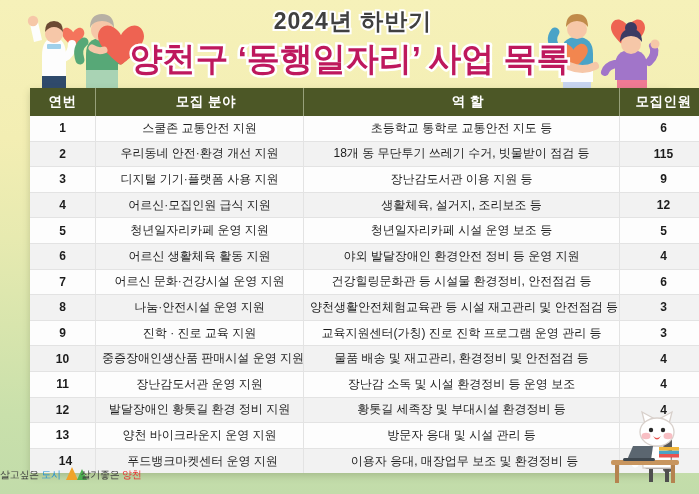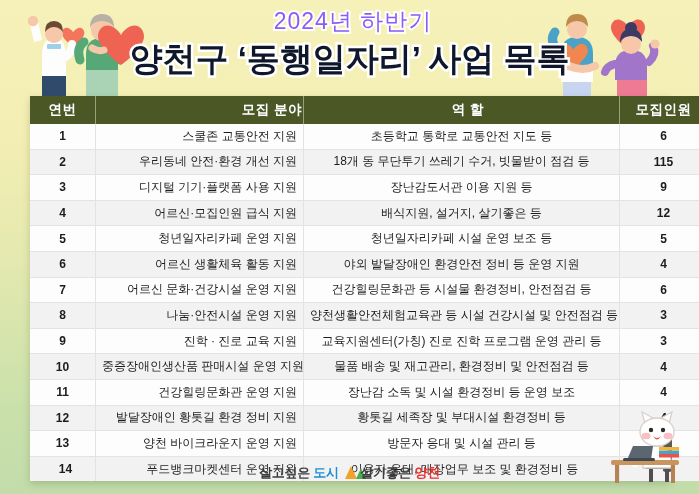--- a/index.html
+++ b/index.html
@@ -10,66 +10,66 @@
     position:relative;
   }
 
   
   .banner{position:absolute;left:0;top:0;width:699px;height:96px;}
   .title-wrap{
     position:absolute;left:0;top:6px;width:699px;text-align:center;
     pointer-events:none;
   }
   .subtitle{
-    font-size:23px;font-weight:normal;color:#8b5cf6;letter-spacing:1px;
+    font-size:23px;font-weight:bold;color:#404040;letter-spacing:1px;
     -webkit-text-stroke:4px #ffffff;paint-order:stroke fill;
     text-shadow:0 2px 0 rgba(255,255,255,.9);
     line-height:30px;
     margin-left:7px;
   }
   .maintitle{
-    font-size:33px;font-weight:bold;color:#0f172a;letter-spacing:0px;
+    font-size:33px;font-weight:bold;color:#be185d;letter-spacing:0px;
     -webkit-text-stroke:5px #ffffff;paint-order:stroke fill;
     line-height:44px;margin-top:1px;
   }
 
   
   .illo{position:absolute;}
 
   
   .table-shadow{
-    position:absolute;left:30px;top:96px;width:640px;
+    position:absolute;left:30px;top:88px;width:640px;
     box-shadow:0 3px 7px rgba(90,100,60,.28);
     background:#ffffff;
   }
   table.joblist{border-collapse:collapse;width:640px;table-layout:fixed;}
   table.joblist th{
     background:#4c5726;color:#ffffff;font-size:13.5px;font-weight:bold;
     height:26px;border-right:1px solid #97a07a;
     letter-spacing:.5px;
   }
   table.joblist th:last-child{border-right:none;}
   table.joblist td{
     font-size:12px;color:#1c1c1c;height:24.6px;
     border-bottom:1px solid #e3e3e3;border-right:1px solid #e3e3e3;
     padding:0 6px;white-space:nowrap;overflow:hidden;
   }
   table.joblist td:last-child{border-right:none;}
   table.joblist tbody tr:nth-child(even){background:#f2f2f2;}
   table.joblist tbody tr:nth-child(odd){background:#fdfdfd;}
   table.joblist tbody tr:last-child td{border-bottom:none;padding-left:12px;}
   .c-no{width:63px;text-align:center;font-weight:bold;font-size:12.5px;}
-  .c-field{width:192px;text-align:right;padding-left:14px;}
+  .c-field{width:192px;text-align:center;padding-left:14px;}
   .c-role{width:300px;text-align:center;padding-left:14px;}
   .c-cnt{width:85px;text-align:center;font-weight:bold;font-size:12.5px;}
 
   
   .footer-slogan{
-    position:absolute;left:0;bottom:12px;width:699px;text-align:center;
-    font-size:13px;font-weight:bold;color:#3c3c3c;letter-spacing:-.3px;
+    position:absolute;left:0;bottom:12px;width:699px;text-align:left;
+    font-size:10px;font-weight:normal;color:#3c3c3c;letter-spacing:-.3px;
     white-space:nowrap;
   }
   .footer-slogan .dosi{color:#1b8ed6;}
   .footer-slogan .yang{color:#e8312f;}
   .tri{display:inline-block;width:0;height:0;vertical-align:-2px;margin:0 3px;
        border-left:6px solid transparent;border-right:6px solid transparent;border-bottom:13px solid #f0a32a;}
   .tri2{display:inline-block;width:0;height:0;vertical-align:-2px;margin:0 -9px 0 -4px;
        border-left:5px solid transparent;border-right:5px solid transparent;border-bottom:11px solid #4cae50;}
 </style>
 </head>
@@ -169,21 +169,21 @@
         </tr>
       <tr>
           <td class="c-no">3</td>
           <td class="c-field">디지털 기기·플랫폼 사용 지원</td>
           <td class="c-role">장난감도서관 이용 지원 등</td>
           <td class="c-cnt">9</td>
         </tr>
       <tr>
           <td class="c-no">4</td>
           <td class="c-field">어르신·모집인원 급식 지원</td>
-          <td class="c-role">배식지원, 설거지, 살기좋은 등</td>
+          <td class="c-role">생활체육, 설거지, 조리보조 등</td>
           <td class="c-cnt">12</td>
         </tr>
       <tr>
           <td class="c-no">5</td>
           <td class="c-field">청년일자리카페 운영 지원</td>
           <td class="c-role">청년일자리카페 시설 운영 보조 등</td>
           <td class="c-cnt">5</td>
         </tr>
       <tr>
           <td class="c-no">6</td>
@@ -193,38 +193,38 @@
         </tr>
       <tr>
           <td class="c-no">7</td>
           <td class="c-field">어르신 문화·건강시설 운영 지원</td>
           <td class="c-role">건강힐링문화관 등 시설물 환경정비, 안전점검 등</td>
           <td class="c-cnt">6</td>
         </tr>
       <tr>
           <td class="c-no">8</td>
           <td class="c-field">나눔·안전시설 운영 지원</td>
-          <td class="c-role">양천생활안전체험교육관  등 시설 건강시설 및 안전점검 등</td>
+          <td class="c-role">양천생활안전체험교육관  등 시설 재고관리 및 안전점검 등</td>
           <td class="c-cnt">3</td>
         </tr>
       <tr>
           <td class="c-no">9</td>
           <td class="c-field">진학 · 진로 교육 지원</td>
           <td class="c-role">교육지원센터(가칭) 진로 진학 프로그램 운영 관리 등</td>
           <td class="c-cnt">3</td>
         </tr>
       <tr>
           <td class="c-no">10</td>
           <td class="c-field">중증장애인생산품 판매시설 운영 지원</td>
           <td class="c-role">물품 배송 및 재고관리, 환경정비 및 안전점검 등</td>
           <td class="c-cnt">4</td>
         </tr>
       <tr>
           <td class="c-no">11</td>
-          <td class="c-field">건강힐링문화관 운영 지원</td>
+          <td class="c-field">장난감도서관 운영 지원</td>
           <td class="c-role">장난감 소독 및 시설 환경정비 등 운영 보조</td>
           <td class="c-cnt">4</td>
         </tr>
       <tr>
           <td class="c-no">12</td>
           <td class="c-field">발달장애인 황톳길 환경 정비 지원</td>
           <td class="c-role">황톳길 세족장 및 부대시설 환경정비 등</td>
           <td class="c-cnt">4</td>
         </tr>
       <tr>

